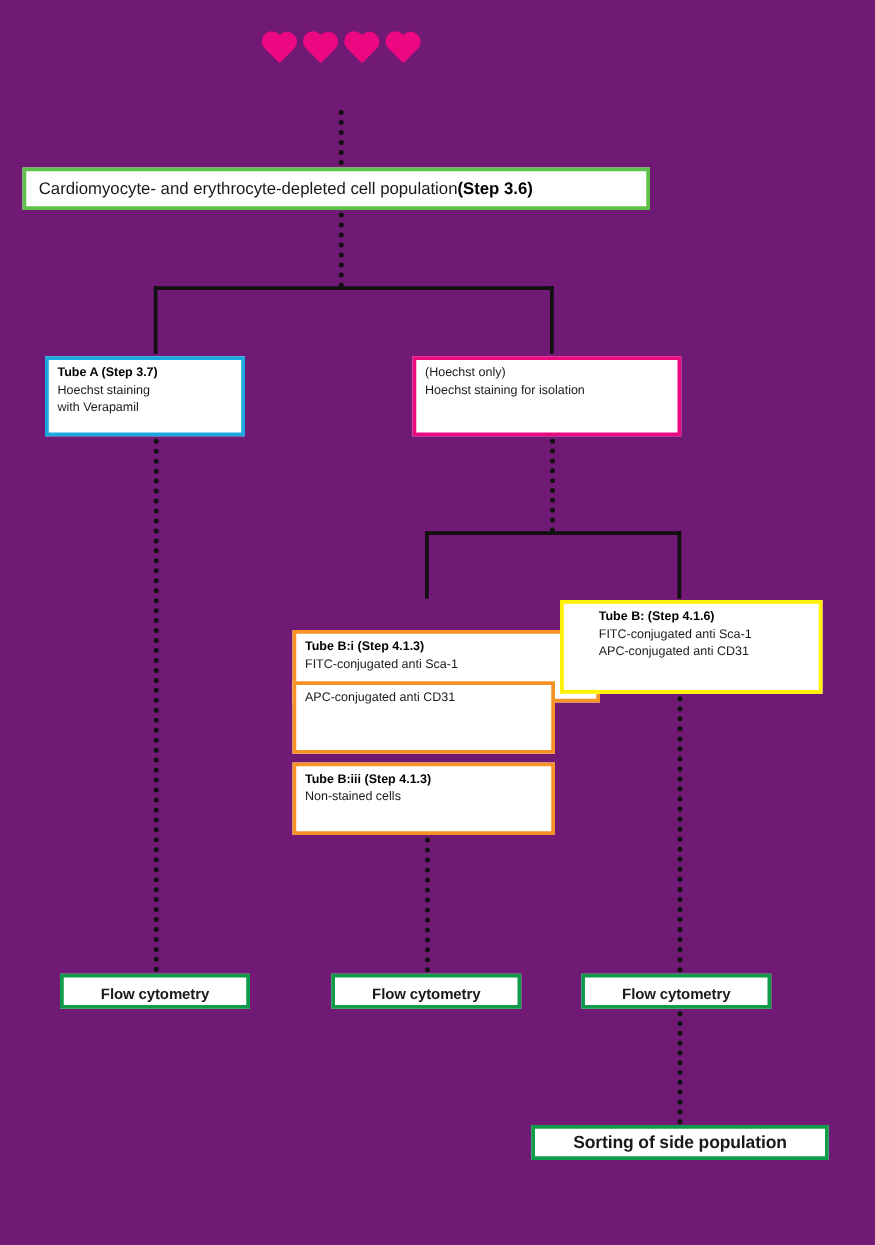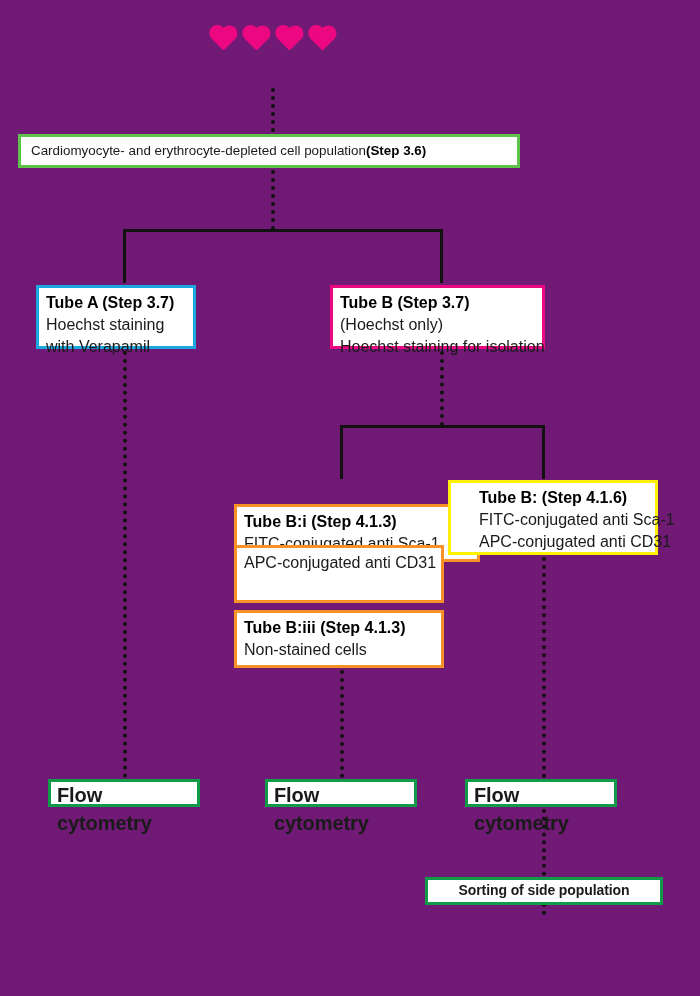--- a/index.html
+++ b/index.html
@@ -60,21 +60,21 @@
   }
 
   
   .box {
     position: absolute;
     box-sizing: border-box;
     background: #ffffff;
     border: 3px solid #000;
     padding: 4px 7px 5px 7px;
     color: #1a1a1a;
-    font-size: 16px;
+    font-size: 10px;
     line-height: 1.38;
   }
   .box .ttl {
     font-weight: bold;
     color: #000;
   }
   .box .ln { display: block; white-space: nowrap; }
 
   .bx-green  { border-color: #5CC24A; }
   .bx-blue   { border-color: #1BA7E0; }
@@ -93,32 +93,32 @@
   #box-tube-a  { left: 36px;  top: 285px; width: 160px; height: 64px; }
   #box-tube-b  { left: 330px; top: 285px; width: 215px; height: 64px; }
   #box-tube-bi { left: 234px; top: 504px; width: 246px; height: 58px; }
   #box-tube-bii{ left: 234px; top: 545px; width: 210px; height: 58px; }
   #box-tube-biii{left: 234px; top: 610px; width: 210px; height: 58px; }
   #box-tube-b416{left: 448px; top: 480px; width: 210px; height: 75px; }
 
   .flowbox {
     height: 28px;
     display: flex;
-    align-items: flex-start;
+    align-items: flex-end;
     justify-content: center;
     font-weight: bold;
-    font-size: 20px;
+    font-size: 12px;
     padding: 0 6px;
     letter-spacing: -0.1px;
   }
   #flow-1 { left: 48px;  top: 779px; width: 152px; }
   #flow-2 { left: 265px; top: 779px; width: 152px; }
   #flow-3 { left: 465px; top: 779px; width: 152px; }
   #box-sorting {
-    left: 425px; top: 877px; width: 238px; height: 28px;
+    left: 425px; top: 900px; width: 238px; height: 28px;
     display: flex; align-items: center; justify-content: center;
     font-weight: bold; font-size: 14px; padding: 0 6px;
     letter-spacing: -0.1px;
   }
 
   
   .vdot {
     position: absolute;
     width: 0;
     border-left: 4px dotted #111;
@@ -158,21 +158,20 @@
   <div class="vline" style="left:123px; top:229px; height:54px;"></div>
   <div class="vline" style="left:440px; top:229px; height:54px;"></div>
 
   <div class="box bx-blue" id="box-tube-a">
     <span class="ln ttl">Tube A (Step 3.7)</span>
     <span class="ln">Hoechst staining</span>
     <span class="ln">with Verapamil</span>
   </div>
 
   <div class="box bx-pink" id="box-tube-b">
-    <span class="ln ttl">Tube B (Step 3.7)</span>
     <span class="ln">(Hoechst only)</span>
     <span class="ln">Hoechst staining for isolation</span>
   </div>
 
   <div class="vdot" style="left:123px; top:351px; height:427px;"></div>
 
   <div class="vdot" style="left:440px; top:351px; height:75px;"></div>
   <div class="hline" style="left:340px; top:425px; width:205px;"></div>
   <div class="vline" style="left:340px; top:425px; height:54px;"></div>
   <div class="vline" style="left:542px; top:425px; height:54px;"></div>

